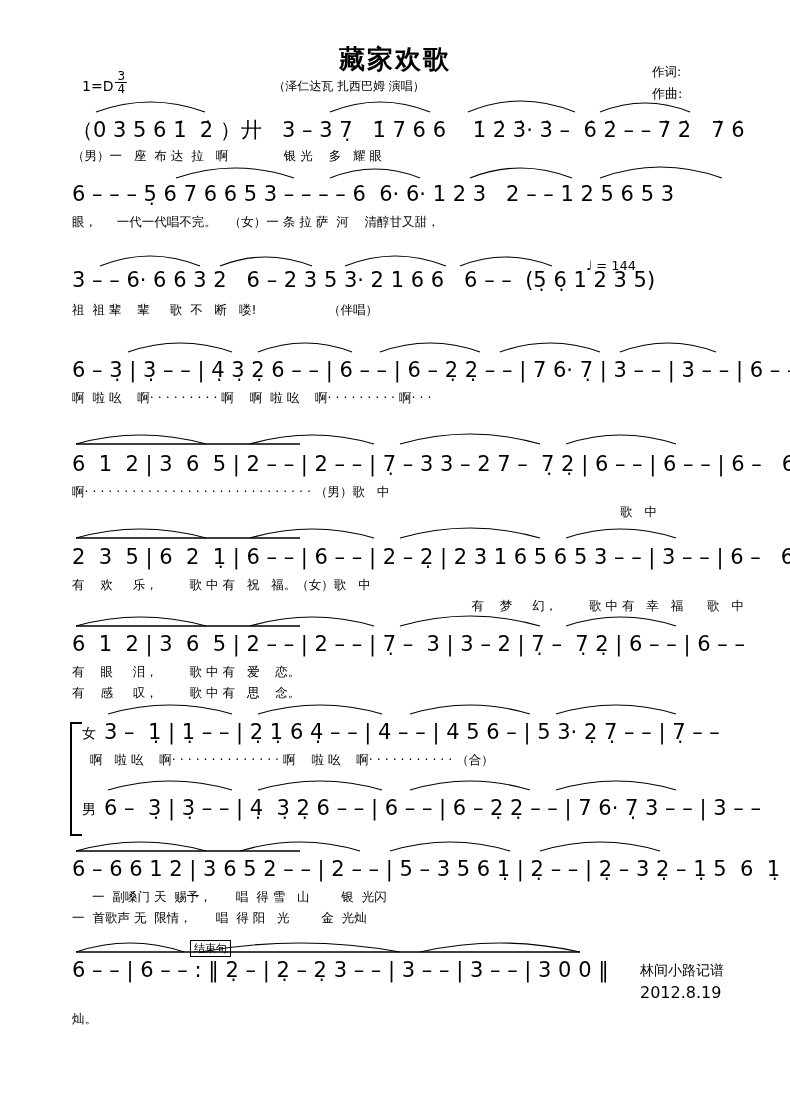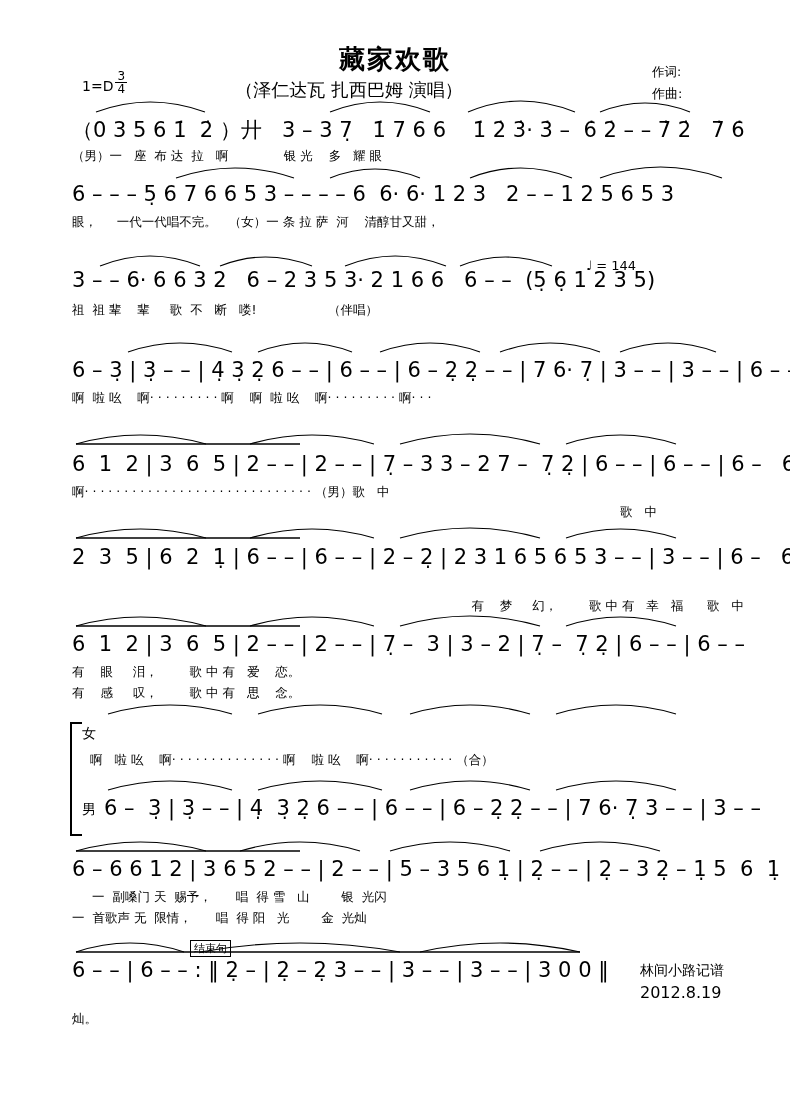--- a/index.html
+++ b/index.html
@@ -11,21 +11,21 @@
   .sheet{position:absolute;inset:0;}
 
   
   .title{
     position:absolute;top:42px;left:0;width:790px;text-align:center;
     font-size:26px;font-weight:bold;letter-spacing:2px;
     font-family:"DejaVu Sans", sans-serif;
   }
   .subtitle{
     position:absolute;top:78px;left:0;width:698px;text-align:center;
-    font-size:18px;font-family:"DejaVu Sans", sans-serif;
+    font-size:12px;font-family:"DejaVu Sans", sans-serif;
   }
   .credit{
     position:absolute;font-size:13px;font-family:"DejaVu Sans", sans-serif;
   }
   .credit.lyr{top:64px;left:652px;}
   .credit.cmp{top:85px;left:652px;}
 
   .keysig{
     position:absolute;top:70px;left:82px;font-size:14px;
     font-family:"DejaVu Sans", sans-serif;white-space:nowrap;
@@ -89,28 +89,30 @@
   <div class="lyr" style="top:302px;">祖  祖 辈    辈     歌  不   断   喽!                  （伴唱）</div>
 
   <div class="note-row" style="top:358px;">6 – 3̣ | 3̣ – – | 4̣ 3̣ 2̣ 6 – – | 6 – – | 6 – 2̣ 2̣ – – | 7 6· 7̣ | 3 – – | 3 – – | 6 – –</div>
   <div class="lyr" style="top:390px;">啊  啦 吆    啊· · · · · · · · · 啊    啊  啦 吆    啊· · · · · · · · · 啊· · ·</div>
 
   <div class="note-row" style="top:452px;">6  1  2 | 3  6  5 | 2 – – | 2 – – | 7̣ – 3 3 – 2 7 –  7̣ 2̣ | 6 – – | 6 – – | 6 –   6</div>
   <div class="lyr" style="top:484px;">啊· · · · · · · · · · · · · · · · · · · · · · · · · · · · · （男）歌   中</div>
   <div class="lyr" style="top:504px;left:620px;">歌   中</div>
 
   <div class="note-row" style="top:545px;">2  3  5 | 6  2  1̣ | 6 – – | 6 – – | 2 – 2̣ | 2 3 1 6 5 6 5 3 – – | 3 – – | 6 –   6</div>
+  <div class="lyr" style="top:577px;">有    欢     乐，        歌 中 有   祝   福。（女）歌   中</div>
   <div class="lyr" style="top:598px;text-align:right;">有    梦     幻，        歌 中 有   幸   福      歌   中</div>
 
   <div class="note-row" style="top:632px;">6  1  2 | 3  6  5 | 2 – – | 2 – – | 7̣ –  3 | 3 – 2 | 7̣ –  7̣ 2̣ | 6 – – | 6 – –</div>
   <div class="lyr" style="top:664px;">有    眼     泪，        歌 中 有   爱    恋。</div>
   <div class="lyr" style="top:685px;">有    感     叹，        歌 中 有   思    念。</div>
 
   <div class="brace" style="top:722px;left:70px;width:10px;height:110px;"></div>
   <div class="sectlabel" style="top:725px;left:82px;">女</div>
+  <div class="note-row" style="top:720px;left:104px;width:646px;">3 –  1̣ | 1̣ – – | 2̣ 1̣ 6 4̣ – – | 4 – – | 4 5 6 – | 5 3· 2̣ 7̣ – – | 7̣ – –</div>
   <div class="lyr" style="top:752px;left:90px;">啊   啦 吆    啊· · · · · · · · · · · · · · 啊    啦 吆    啊· · · · · · · · · · · （合）</div>
   <div class="sectlabel" style="top:801px;left:82px;">男</div>
   <div class="note-row" style="top:796px;left:104px;width:646px;">6 –  3̣ | 3̣ – – | 4̣  3̣ 2̣ 6 – – | 6 – – | 6 – 2̣ 2̣ – – | 7 6· 7̣ 3 – – | 3 – –</div>
 
   <div class="note-row" style="top:857px;">6 – 6 6 1 2 | 3 6 5 2 – – | 2 – – | 5 – 3 5 6 1̣ | 2̣ – – | 2̣ – 3 2̣ – 1̣ 5  6  1̣</div>
   <div class="lyr" style="top:889px;margin-left:20px;">一  副嗓门 天  赐予，      唱  得 雪   山        银  光闪</div>
   <div class="lyr" style="top:910px;">一  首歌声 无  限情，      唱  得 阳   光        金  光灿</div>
 
   <div class="endmark" style="top:940px;left:190px;">结束句</div>
   <div class="note-row" style="top:958px;">6 – – | 6 – – : ‖ 2̣ – | 2̣ – 2̣ 3 – – | 3 – – | 3 – – | 3 0 0 ‖</div>

